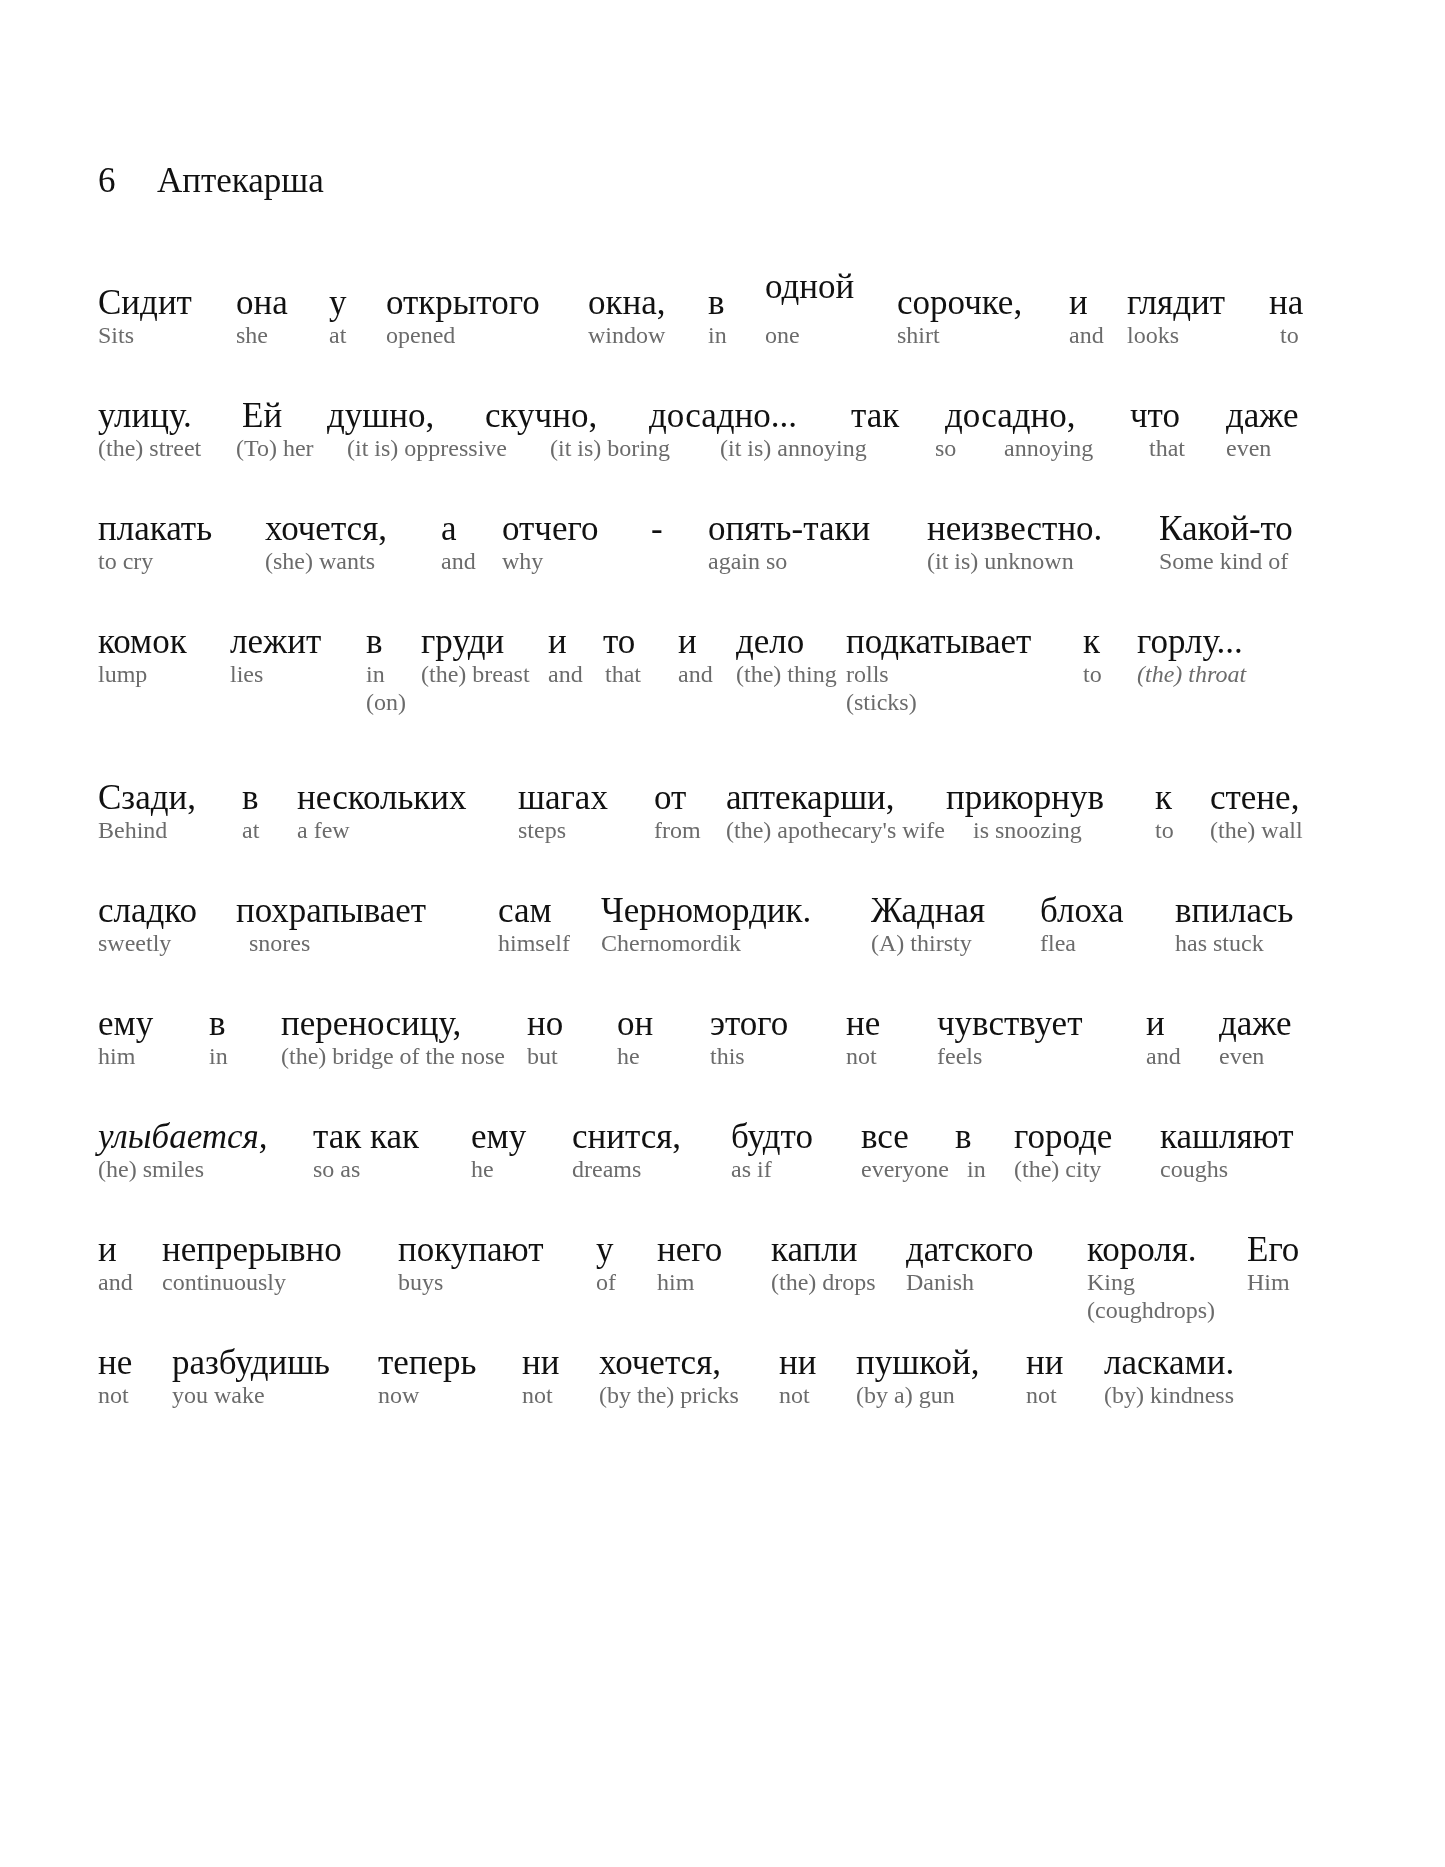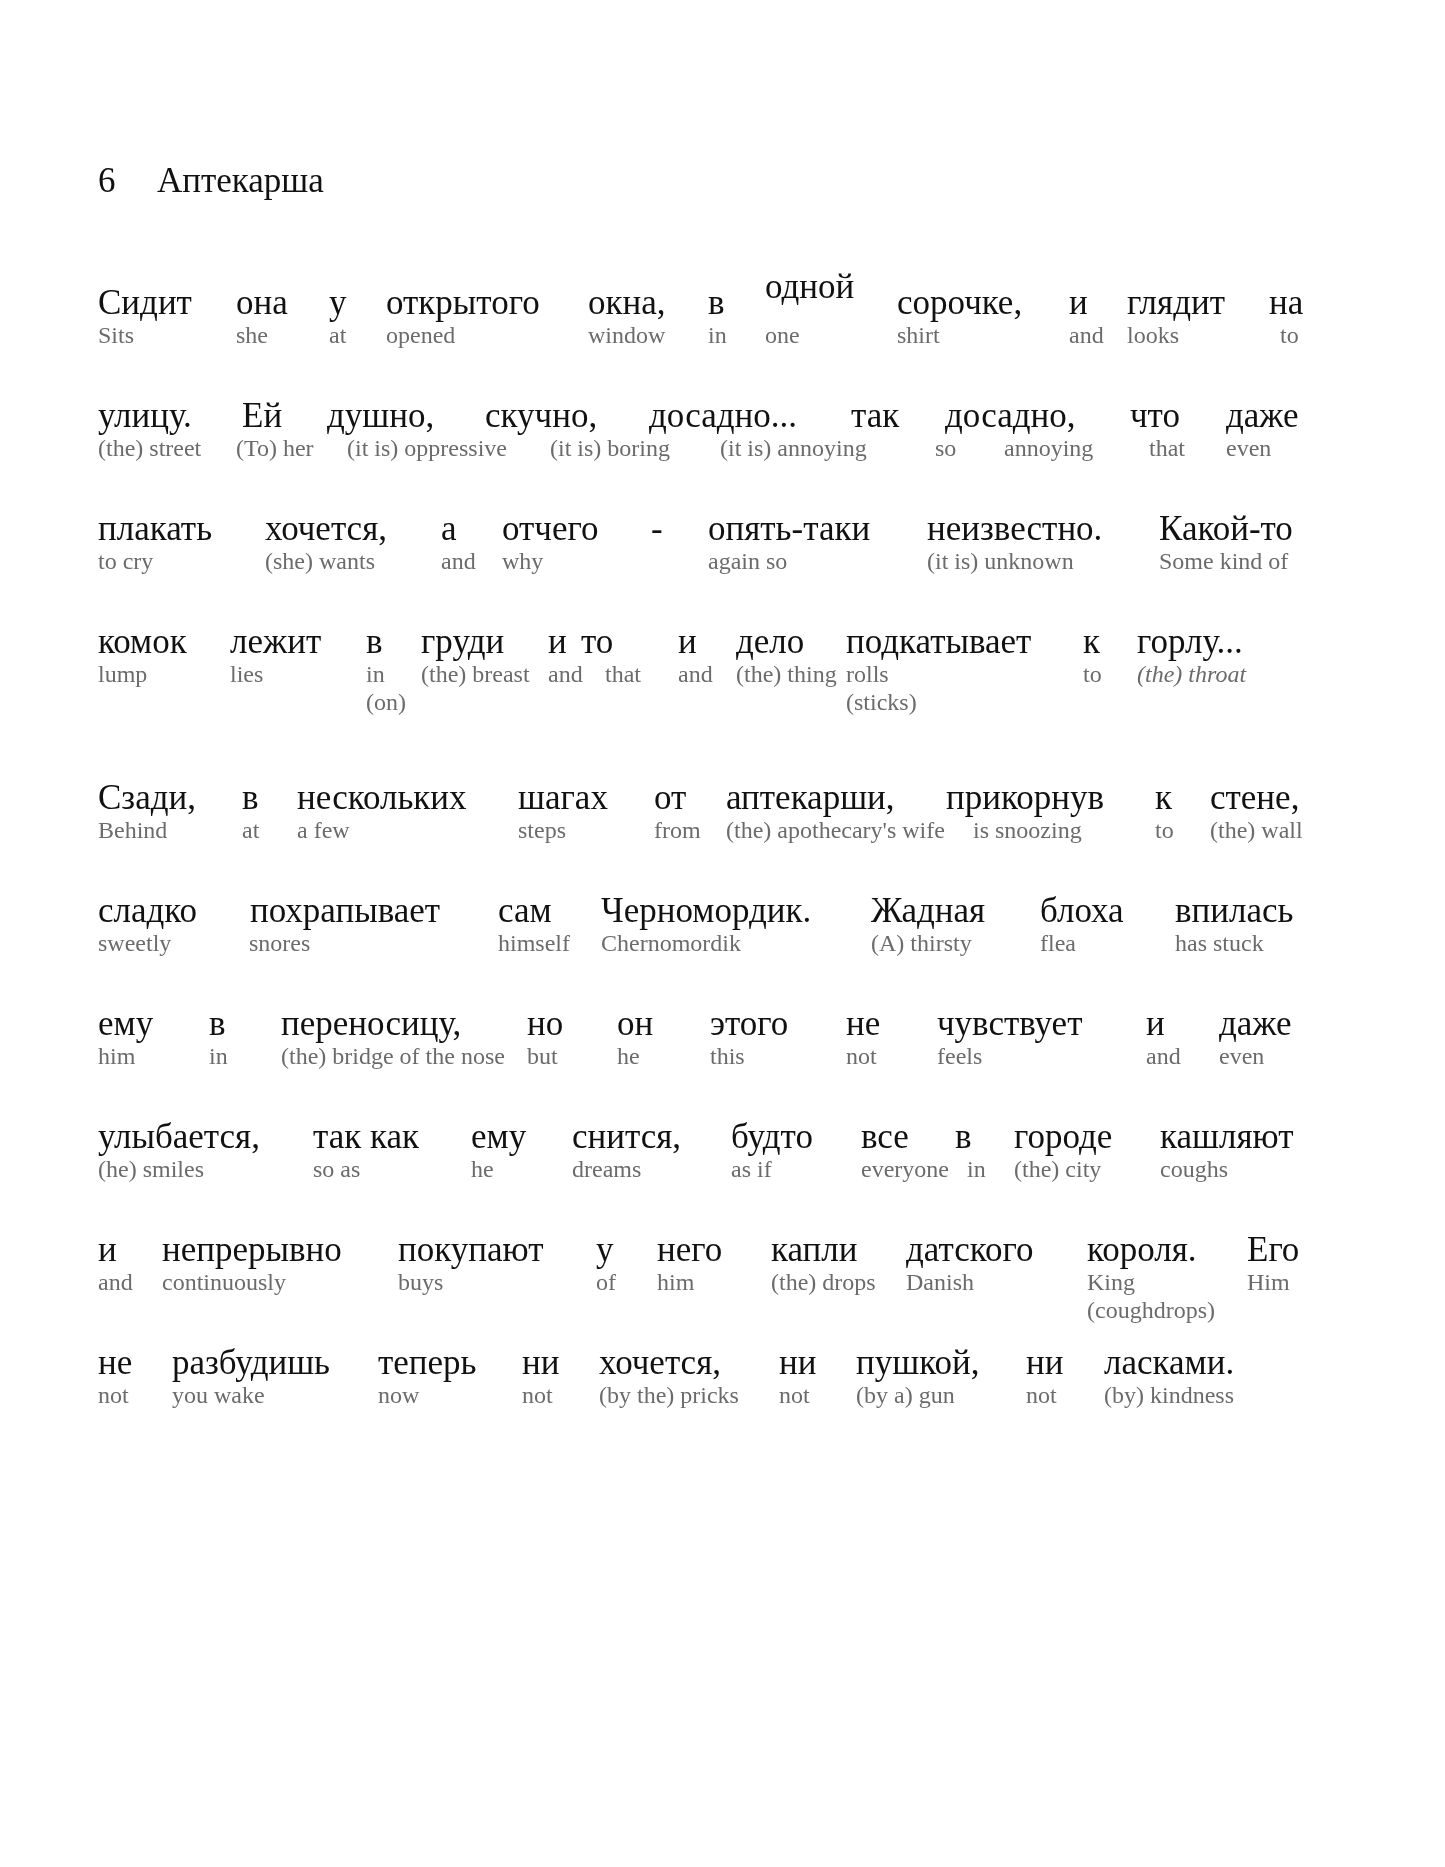--- a/index.html
+++ b/index.html
@@ -84,21 +84,21 @@
       <span class="gloss" style="left: 98px; top: 660px;">lump</span>
       <span class="word" style="left: 230px; top: 624px;">лежит</span>
       <span class="gloss" style="left: 230px; top: 660px;">lies</span>
       <span class="word" style="left: 366px; top: 624px;">в</span>
       <span class="gloss" style="left: 366px; top: 660px;">in</span>
       <span class="gloss" style="left: 366px; top: 688px;">(on)</span>
       <span class="word" style="left: 421px; top: 624px;">груди</span>
       <span class="gloss" style="left: 421px; top: 660px;">(the) breast</span>
       <span class="word" style="left: 548px; top: 624px;">и</span>
       <span class="gloss" style="left: 548px; top: 660px;">and</span>
-      <span class="word" style="left: 581px; top: 624px; text-align: right;">то</span>
+      <span class="word" style="left: 603px; top: 624px; text-align: right;">то</span>
       <span class="gloss" style="left: 605px; top: 660px;">that</span>
       <span class="word" style="left: 678px; top: 624px;">и</span>
       <span class="gloss" style="left: 678px; top: 660px;">and</span>
       <span class="word" style="left: 736px; top: 624px;">дело</span>
       <span class="gloss" style="left: 736px; top: 660px;">(the) thing</span>
       <span class="word" style="left: 846px; top: 624px;">подкатывает</span>
       <span class="gloss" style="left: 846px; top: 660px;">rolls</span>
       <span class="gloss" style="left: 846px; top: 688px;">(sticks)</span>
       <span class="word" style="left: 1083px; top: 624px;">к</span>
       <span class="gloss" style="left: 1083px; top: 660px;">to</span>
@@ -121,21 +121,21 @@
       <span class="word" style="left: 946px; top: 780px;">прикорнув</span>
       <span class="gloss" style="left: 973px; top: 816px;">is snoozing</span>
       <span class="word" style="left: 1155px; top: 780px;">к</span>
       <span class="gloss" style="left: 1155px; top: 816px;">to</span>
       <span class="word" style="left: 1210px; top: 780px;">стене,</span>
       <span class="gloss" style="left: 1210px; top: 816px;">(the) wall</span>
     </div>
     <div>
       <span class="word" style="left: 98px; top: 893px;">сладко</span>
       <span class="gloss" style="left: 98px; top: 929px;">sweetly</span>
-      <span class="word" style="left: 250px; top: 893px; font-family: Liberation Serif, serif;">похрапывает</span>
+      <span class="word" style="left: 236px; top: 893px; font-family: Liberation Serif, serif;">похрапывает</span>
       <span class="gloss" style="left: 249px; top: 929px;">snores</span>
       <span class="word" style="left: 498px; top: 893px;">сам</span>
       <span class="gloss" style="left: 498px; top: 929px;">himself</span>
       <span class="word" style="left: 601px; top: 893px;">Черномордик.</span>
       <span class="gloss" style="left: 601px; top: 929px;">Chernomordik</span>
       <span class="word" style="left: 871px; top: 893px;">Жадная</span>
       <span class="gloss" style="left: 871px; top: 929px;">(A) thirsty</span>
       <span class="word" style="left: 1040px; top: 893px;">блоха</span>
       <span class="gloss" style="left: 1040px; top: 929px;">flea</span>
       <span class="word" style="left: 1175px; top: 893px;">впилась</span>
@@ -157,21 +157,21 @@
       <span class="word" style="left: 846px; top: 1006px;">не</span>
       <span class="gloss" style="left: 846px; top: 1042px;">not</span>
       <span class="word" style="left: 937px; top: 1006px;">чувствует</span>
       <span class="gloss" style="left: 937px; top: 1042px;">feels</span>
       <span class="word" style="left: 1146px; top: 1006px;">и</span>
       <span class="gloss" style="left: 1146px; top: 1042px;">and</span>
       <span class="word" style="left: 1219px; top: 1006px;">даже</span>
       <span class="gloss" style="left: 1219px; top: 1042px;">even</span>
     </div>
     <div>
-      <span class="word" style="left: 98px; top: 1119px;">улыбается,</span>
+      <span class="word" style="left: 98px; top: 1119px; font-style: italic;">улыбается,</span>
       <span class="gloss" style="left: 98px; top: 1155px;">(he) smiles</span>
       <span class="word" style="left: 313px; top: 1119px;">так как</span>
       <span class="gloss" style="left: 313px; top: 1155px;">so as</span>
       <span class="word" style="left: 471px; top: 1119px;">ему</span>
       <span class="gloss" style="left: 471px; top: 1155px;">he</span>
       <span class="word" style="left: 572px; top: 1119px;">снится,</span>
       <span class="gloss" style="left: 572px; top: 1155px;">dreams</span>
       <span class="word" style="left: 731px; top: 1119px;">будто</span>
       <span class="gloss" style="left: 731px; top: 1155px;">as if</span>
       <span class="word" style="left: 861px; top: 1119px;">все</span>

